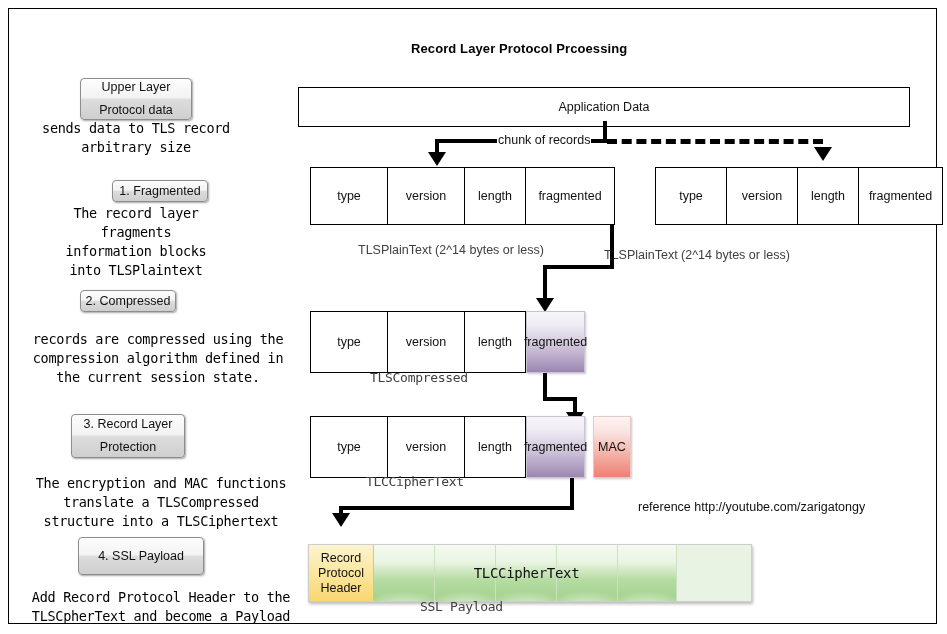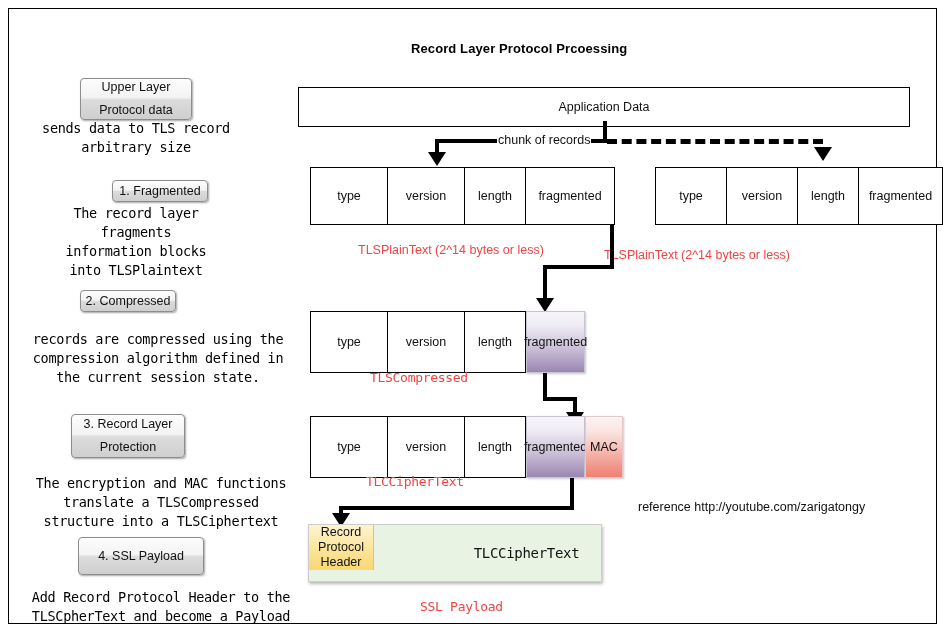--- a/index.html
+++ b/index.html
@@ -89,41 +89,41 @@
   .cell.purple {
     border: 1px solid #c9c3d2;
     background: linear-gradient(to bottom, #f7f5fa 0%, #efecf4 22%, #c9bdd6 62%, #9b86b2 100%);
     box-shadow: 1px 1px 2px rgba(0,0,0,0.22);
     margin-left: 0;
   }
   .cell.red {
     border: 1px solid #e3c9c9;
     background: linear-gradient(to bottom, #fdf4f3 0%, #fae3e0 25%, #f3a79c 70%, #ef7f72 100%);
     box-shadow: 1px 1px 2px rgba(0,0,0,0.22);
-    margin-left: 0;
+    margin-left: 8px;
   }
 
   
   #appdata {
     position: absolute;
     box-sizing: border-box;
     border: 1px solid #000;
     background: #fff;
     display: flex;
     align-items: center;
     justify-content: center;
     font-size: 12.5px;
     color: #111;
   }
 
   
   .cap {
     position: absolute;
     font-size: 12.5px;
-    color: #ef4444;
+    color: #404040;
     white-space: nowrap;
     font-family: "Liberation Sans", sans-serif;
   }
   .cap.mono {
     font-family: "DejaVu Sans Mono", monospace;
     font-size: 13px;
     letter-spacing: -0.3px;
   }
 
   
@@ -294,21 +294,21 @@
   </div>
   <div class="cap mono" style="left:366px; top:474px;">TLCCipherText</div>
 
   <div class="ln" style="left:570px; top:478px; width:4px; height:32px;"></div>
   <div class="ln" style="left:339px; top:506px; width:235px; height:4px;"></div>
   <div class="ln" style="left:339px; top:506px; width:4px; height:10px;"></div>
   <div class="arrow-d" style="left:332px; top:513px;"></div>
 
   <div id="reference" style="left:638px; top:500px;">reference http://youtube.com/zarigatongy</div>
 
-  <div id="payload" style="left:308px; top:524px; width:294px; height:58px;flex-direction:column;">
+  <div id="payload" style="left:308px; top:544px; width:444px; height:58px;">
     <div class="hdr" style="width:65px;">Record
 Protocol
 Header</div>
     <div class="seg" style="width:61px;"></div>
     <div class="seg" style="width:61px;"></div>
     <div class="seg" style="width:61px;"></div>
     <div class="seg" style="width:61px;"></div>
     <div class="seg" style="width:59px;"></div>
     <div id="payload-label" style="left:65px; width:305px;">TLCCipherText</div>
   </div>

